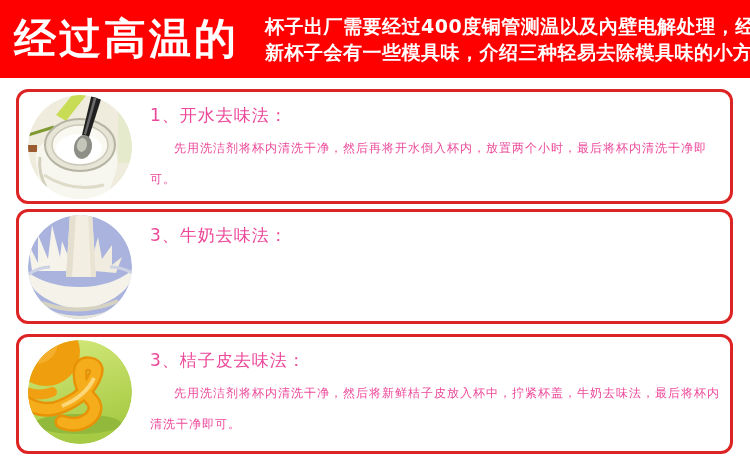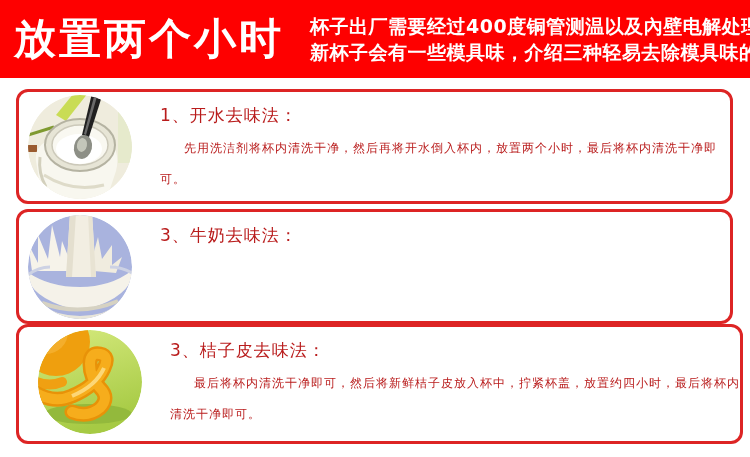--- a/index.html
+++ b/index.html
@@ -41,53 +41,53 @@
     position:absolute;left:16px;
     width:711px;
     background:#ffffff;
     border:3px solid #dd2424;
     border-radius:12px;
     display:flex;
     box-sizing:content-box;
   }
   #tip1{top:89px;height:109px;}
   #tip2{top:209px;height:109px;}
-  #tip3{top:324px;height:114px;padding-left:10px;}
+  #tip3{top:334px;height:114px;}
   .photo{
     flex:0 0 104px;
     width:104px;height:104px;
     margin:3px 0 0 9px;
     border-radius:50%;
     overflow:hidden;
   }
   .photo svg{display:block;}
   .tip-text{
-    margin-left:28px;
+    margin-left:18px;
     width:578px;
     padding-top:11px;
-    color:#b91c1c;
+    color:#ec4899;
   }
   .tip-title{
     font-size:17px;
     letter-spacing:1px;
     line-height:24px;
   }
   .tip-body{
     margin:6px 0 0 0;
     font-size:12px;
     letter-spacing:1px;
     line-height:31px;
     text-indent:2em;
   }
 </style>
 </head>
 <body>
 
 <header class="band">
-  <h1 class="band-title">放置两个小时</h1>
+  <h1 class="band-title">经过高温的</h1>
   <div class="band-desc">
     <div>杯子出厂需要经过400度铜管测温以及內壁电解处理，经过高温的</div>
     <div>新杯子会有一些模具味，介绍三种轻易去除模具味的小方法:</div>
   </div>
 </header>
 
 <section class="tip" id="tip1">
   <div class="photo">
     <svg width="104" height="104" viewBox="0 0 104 104">
       <defs>
@@ -167,15 +167,15 @@
         <ellipse cx="50" cy="84" rx="44" ry="10" fill="#93b93c"></ellipse>
         <path d="M-6,50 Q10,58 24,52" stroke="#f0a012" stroke-width="10" fill="none" stroke-linecap="round"></path>
         <path d="M-4,62 Q16,74 34,66 Q58,56 66,38 Q72,26 62,24 Q52,22 52,34 Q52,48 62,58 Q72,68 62,78 Q50,88 34,82" fill="none" stroke="#e89208" stroke-width="15" stroke-linecap="round"></path>
         <path d="M-4,62 Q16,74 34,66 Q58,56 66,38 Q72,26 62,24 Q52,22 52,34 Q52,48 62,58 Q72,68 62,78 Q50,88 34,82" fill="none" stroke="#f6ad1c" stroke-width="10" stroke-linecap="round"></path>
         <path d="M34,66 Q58,56 66,38" stroke="#fcd777" stroke-width="4" fill="none"></path>
       </g>
     </svg>
   </div>
   <div class="tip-text">
     <div class="tip-title">3、桔子皮去味法：</div>
-    <p class="tip-body">最后将杯内清洗干净即可，然后将新鲜桔子皮放入杯中，拧紧杯盖，放置约四小时，最后将杯内清洗干净即可。</p>
+    <p class="tip-body">先用洗洁剂将杯内清洗干净，然后将新鲜桔子皮放入杯中，拧紧杯盖，牛奶去味法，最后将杯内清洗干净即可。</p>
   </div>
 </section>
 
 </body></html>

